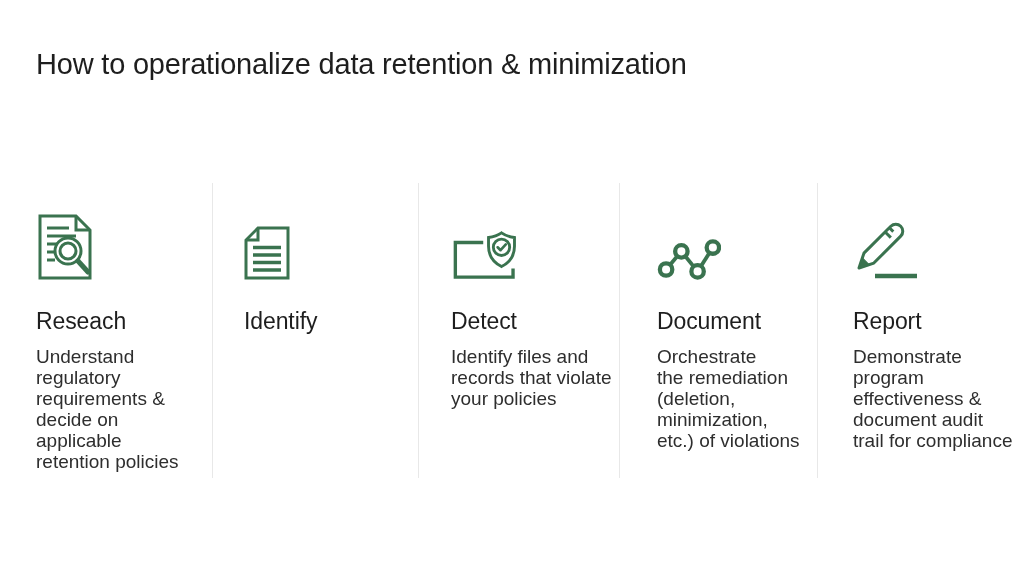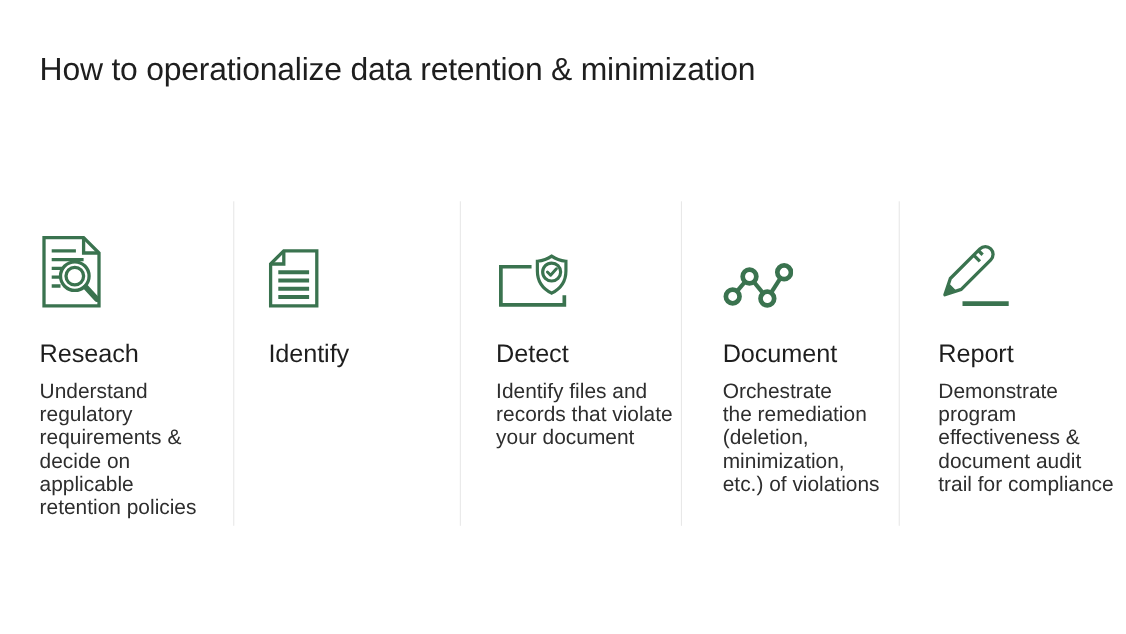--- a/index.html
+++ b/index.html
@@ -124,21 +124,21 @@
         <svg class="icon" width="76" height="50" viewBox="0 0 76 52" fill="none">
           <path d="M32 13 H3 V49 H63 V40" stroke="currentColor" stroke-width="3.5"></path>
           <path d="M51 3 C47 5.8 42 7.3 37.5 7.8 V17 C37.5 27.5 43 34 51 38 C59 34 64.5 27.5 64.5 17 V7.8 C60 7.3 55 5.8 51 3 Z" fill="#FFFFFF" stroke="currentColor" stroke-width="3"></path>
           <circle cx="51" cy="18" r="8.5" fill="none" stroke="currentColor" stroke-width="3"></circle>
           <path d="M47 18 L50 21 L55.5 15" stroke="currentColor" stroke-width="2.8" stroke-linecap="round" stroke-linejoin="round"></path>
         </svg>
       </div>
       <div class="step-heading">Detect</div>
       <div class="step-desc">Identify files and
 records that violate
-your document</div>
+your policies</div>
     </div>
 
     <div class="step step-4 divided">
       <div class="icon-area">
         <svg class="icon" width="64" height="42" viewBox="0 0 66 44" fill="none">
           <path d="M9 33 L25 14" stroke="currentColor" stroke-width="4"></path>
           <path d="M25 14 L42 35" stroke="currentColor" stroke-width="4"></path>
           <path d="M42 35 L58 10" stroke="currentColor" stroke-width="4"></path>
           <circle cx="9" cy="33" r="6.5" fill="#FFFFFF" stroke="currentColor" stroke-width="4.5"></circle>
           <circle cx="25" cy="14" r="6.5" fill="#FFFFFF" stroke="currentColor" stroke-width="4.5"></circle>

